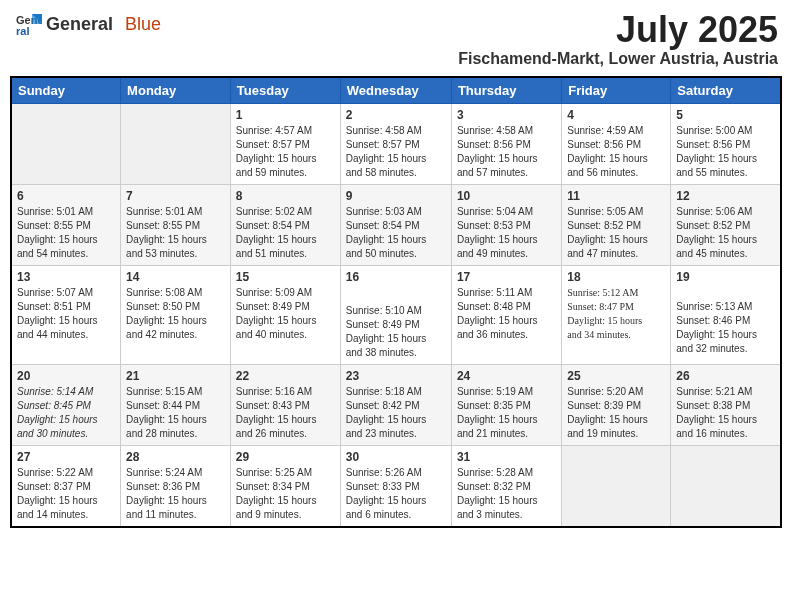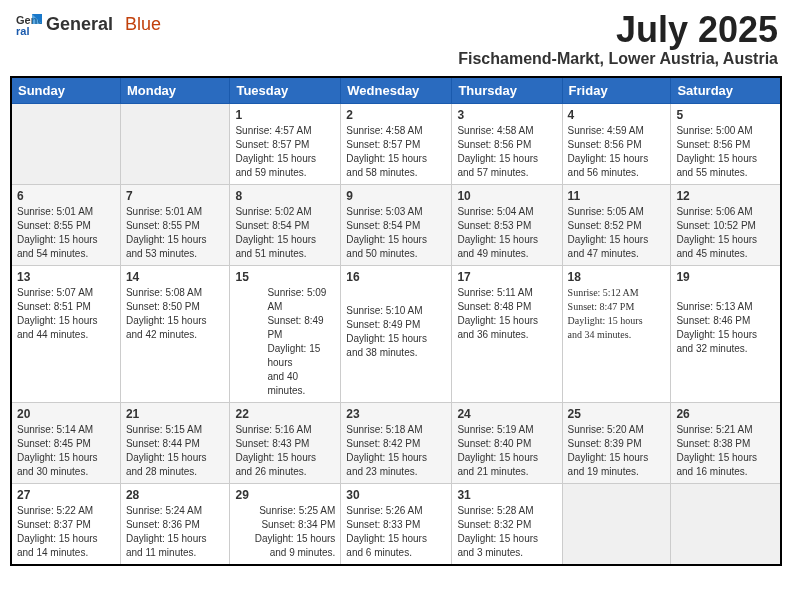--- a/index.html
+++ b/index.html
@@ -213,21 +213,21 @@
         <td>
           <span class="day-number">11</span>
           <div class="day-info" style="white-space: pre-line;">Sunrise: 5:05 AM
 Sunset: 8:52 PM
 Daylight: 15 hours
 and 47 minutes.</div>
         </td>
         <td>
           <span class="day-number">12</span>
           <div class="day-info" style="white-space: pre-line;">Sunrise: 5:06 AM
-Sunset: 10:52 PM
+Sunset: 8:52 PM
 Daylight: 15 hours
 and 45 minutes.</div>
         </td>
       </tr>
       <tr>
         <td>
           <span class="day-number">13</span>
           <div class="day-info" style="white-space: pre-line;">Sunrise: 5:07 AM
 Sunset: 8:51 PM
 Daylight: 15 hours
@@ -235,21 +235,21 @@
         </td>
         <td>
           <span class="day-number">14</span>
           <div class="day-info" style="white-space: pre-line;">Sunrise: 5:08 AM
 Sunset: 8:50 PM
 Daylight: 15 hours
 and 42 minutes.</div>
         </td>
         <td>
           <span class="day-number">15</span>
-          <div class="day-info" style="white-space: pre-line; margin-left: 32px;">Sunrise: 5:09 AM
+          <div class="day-info" style="white-space: pre-line;">Sunrise: 5:09 AM
 Sunset: 8:49 PM
 Daylight: 15 hours
 and 40 minutes.</div>
         </td>
         <td>
           <span class="day-number">16</span>
           <div class="day-info" style="white-space: pre-line; margin-top: 20px;">Sunrise: 5:10 AM
 Sunset: 8:49 PM
 Daylight: 15 hours
 and 38 minutes.</div>
@@ -272,21 +272,21 @@
           <span class="day-number">19</span>
           <div class="day-info" style="white-space: pre-line; margin-top: 16px;">Sunrise: 5:13 AM
 Sunset: 8:46 PM
 Daylight: 15 hours
 and 32 minutes.</div>
         </td>
       </tr>
       <tr>
         <td>
           <span class="day-number">20</span>
-          <div class="day-info" style="white-space: pre-line;">Sunrise: 5:14 AM
+          <div class="day-info" style="white-space: pre-line; font-style: italic;">Sunrise: 5:14 AM
 Sunset: 8:45 PM
 Daylight: 15 hours
 and 30 minutes.</div>
         </td>
         <td>
           <span class="day-number">21</span>
           <div class="day-info" style="white-space: pre-line;">Sunrise: 5:15 AM
 Sunset: 8:44 PM
 Daylight: 15 hours
 and 28 minutes.</div>
@@ -301,21 +301,21 @@
         <td>
           <span class="day-number">23</span>
           <div class="day-info" style="white-space: pre-line;">Sunrise: 5:18 AM
 Sunset: 8:42 PM
 Daylight: 15 hours
 and 23 minutes.</div>
         </td>
         <td>
           <span class="day-number">24</span>
           <div class="day-info" style="white-space: pre-line;">Sunrise: 5:19 AM
-Sunset: 8:40 PM
+Sunset: 8:35 PM
 Daylight: 15 hours
 and 21 minutes.</div>
         </td>
         <td>
           <span class="day-number">25</span>
           <div class="day-info" style="white-space: pre-line;">Sunrise: 5:20 AM
 Sunset: 8:39 PM
 Daylight: 15 hours
 and 19 minutes.</div>
         </td>
@@ -337,21 +337,21 @@
         </td>
         <td>
           <span class="day-number">28</span>
           <div class="day-info" style="white-space: pre-line;">Sunrise: 5:24 AM
 Sunset: 8:36 PM
 Daylight: 15 hours
 and 11 minutes.</div>
         </td>
         <td>
           <span class="day-number">29</span>
-          <div class="day-info" style="white-space: pre-line; text-align: right;">Sunrise: 5:25 AM
+          <div class="day-info" style="white-space: pre-line;">Sunrise: 5:25 AM
 Sunset: 8:34 PM
 Daylight: 15 hours
 and 9 minutes.</div>
         </td>
         <td>
           <span class="day-number">30</span>
           <div class="day-info" style="white-space: pre-line;">Sunrise: 5:26 AM
 Sunset: 8:33 PM
 Daylight: 15 hours
 and 6 minutes.</div>

